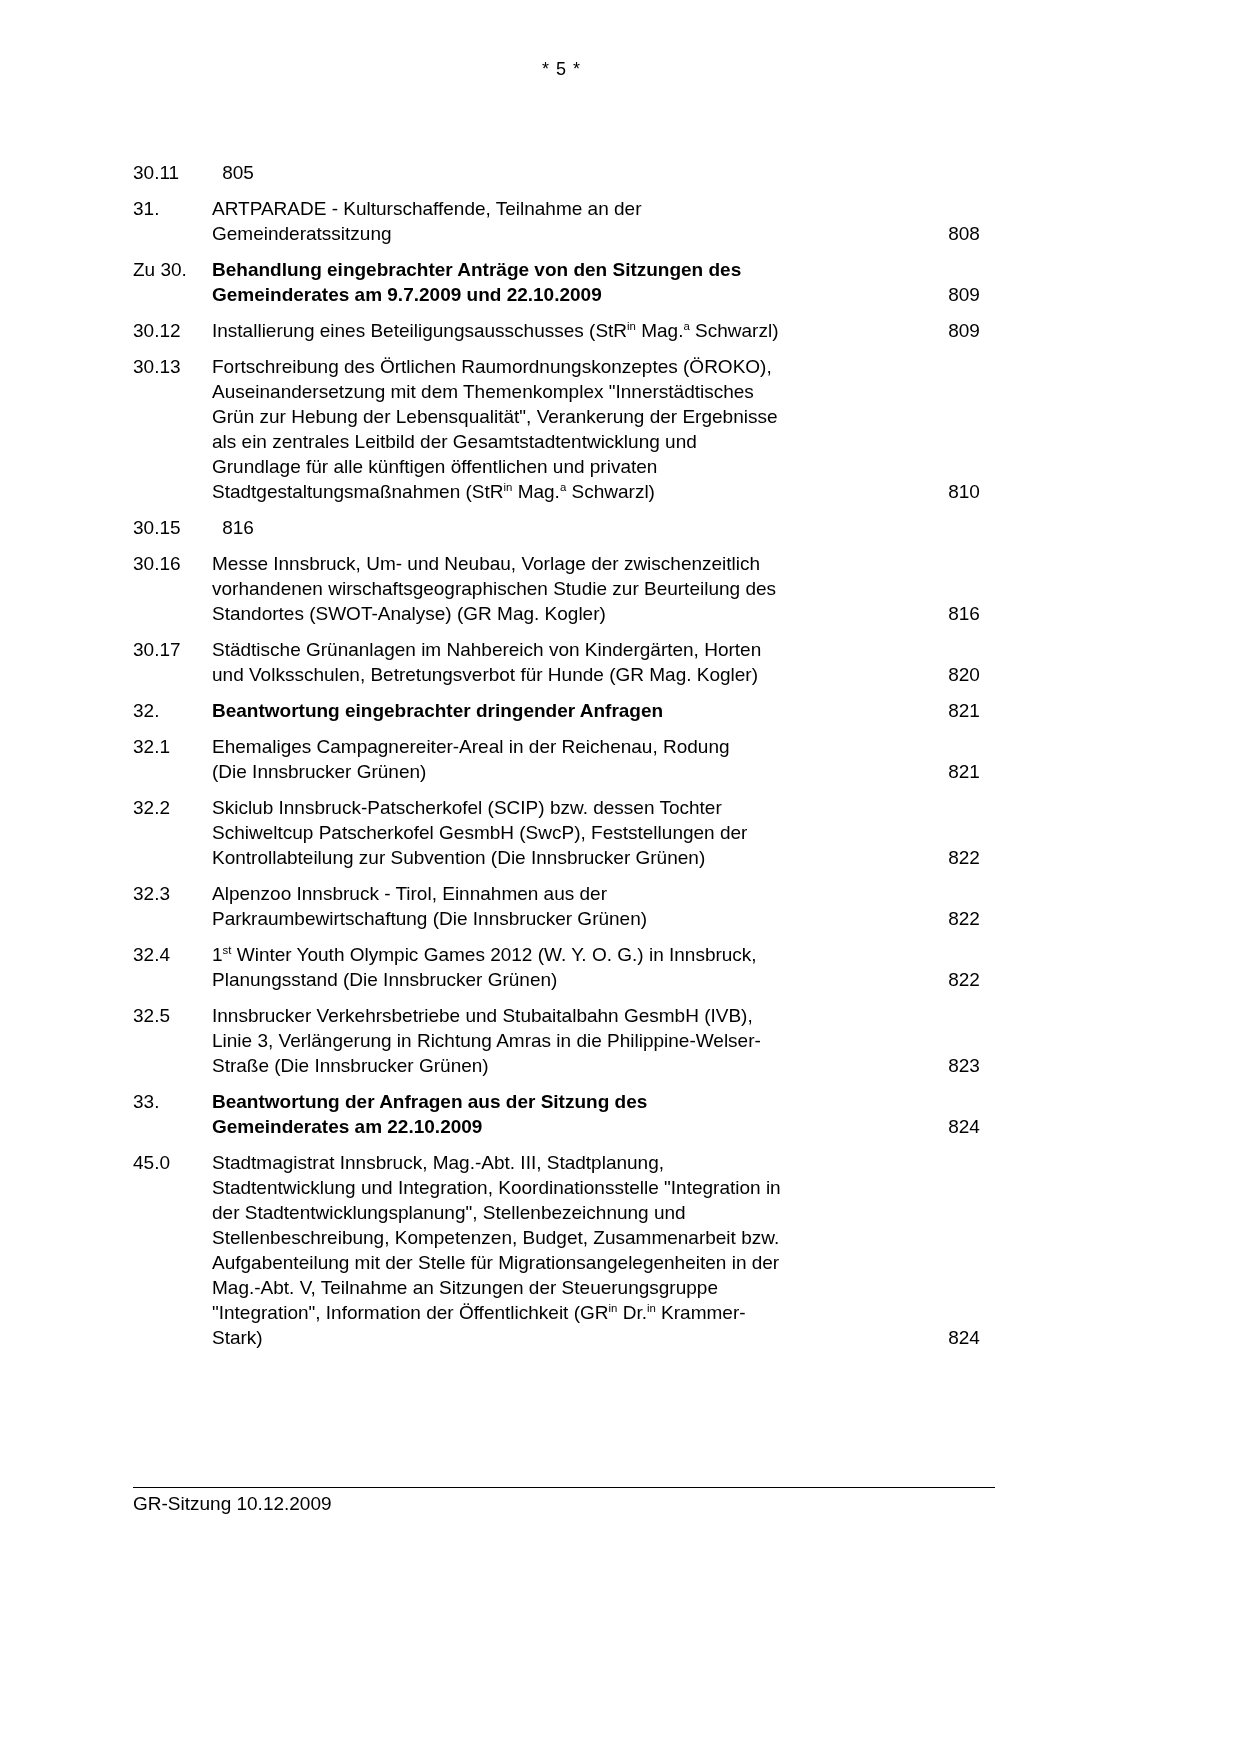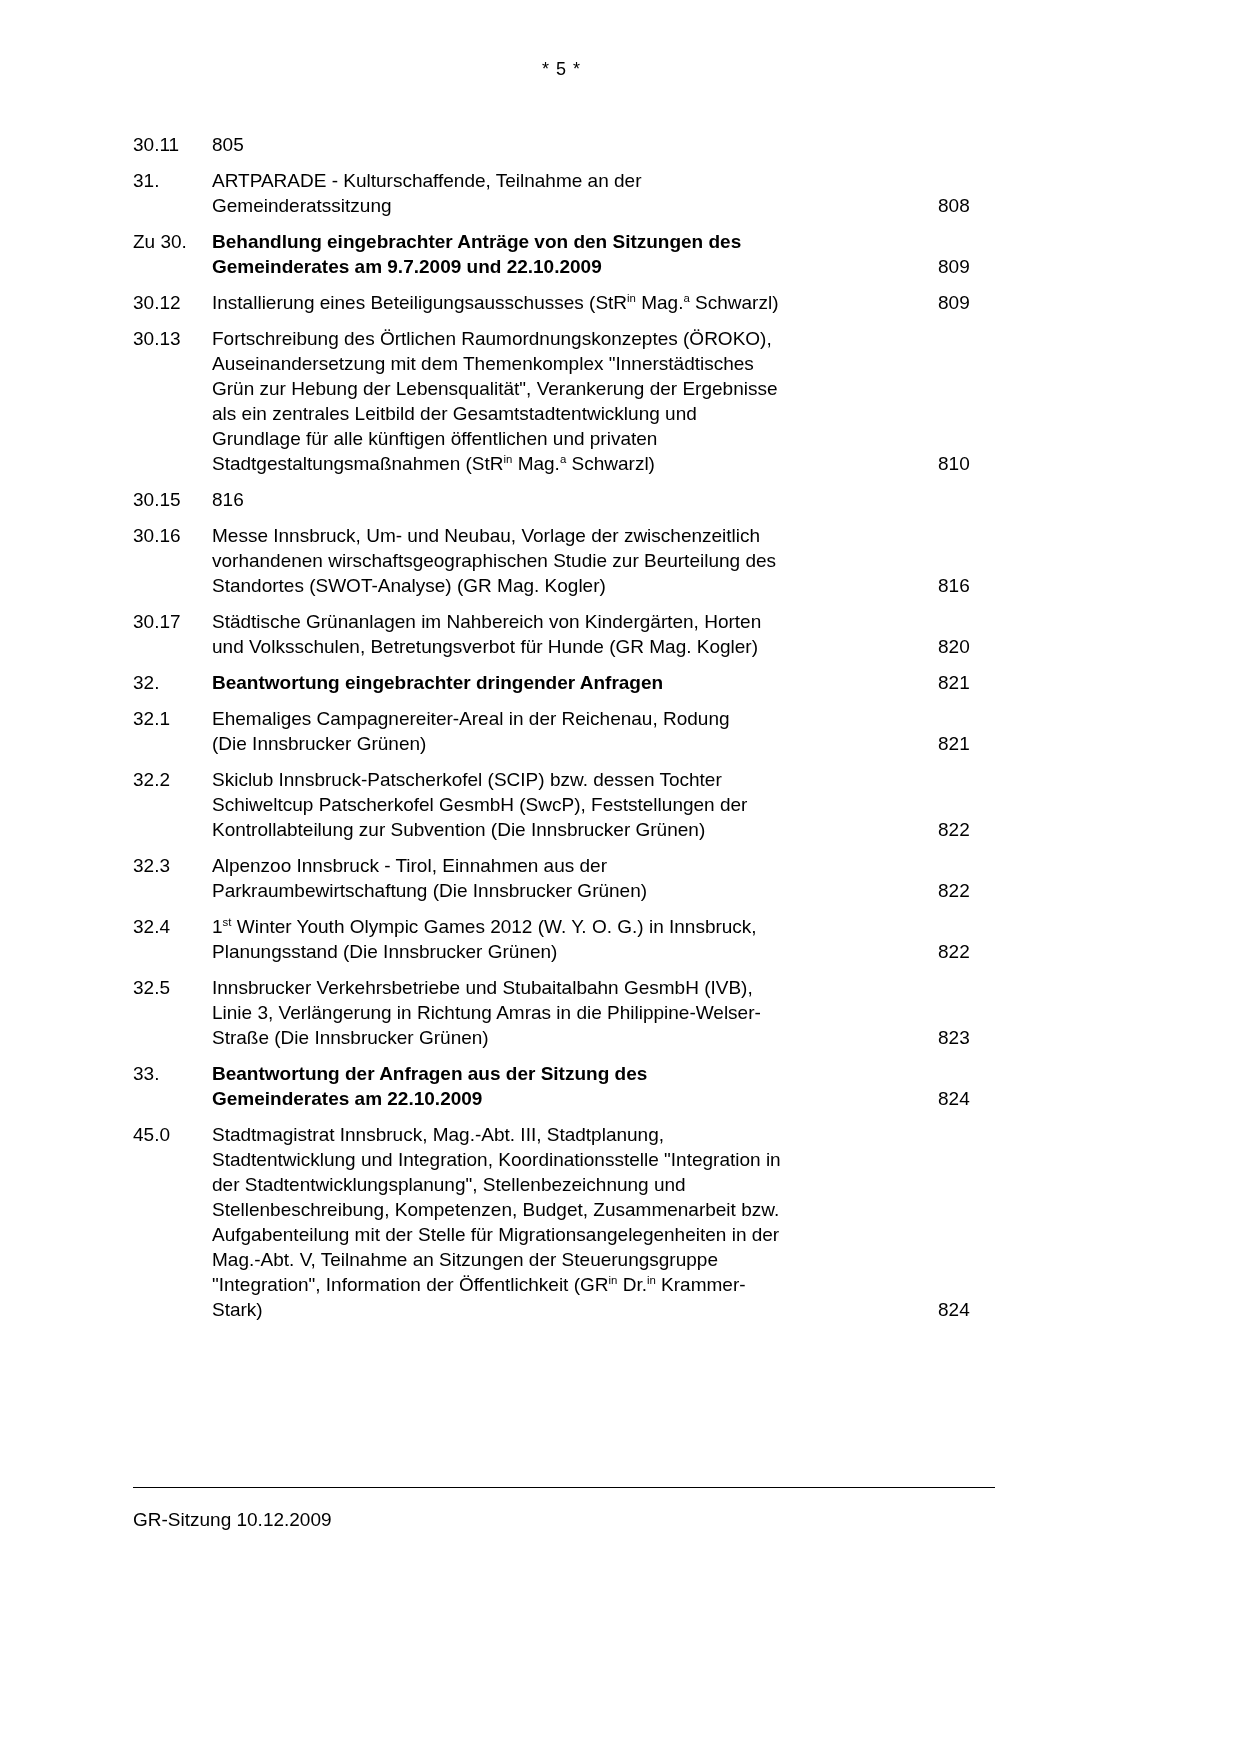--- a/index.html
+++ b/index.html
@@ -18,44 +18,44 @@
     height: 1755px;
     padding: 58px 250px 0 133px;
     background: #ffffff;
   }
   .page-header {
     text-align: center;
     font-size: 18px;
     line-height: 22px;
     letter-spacing: 1px;
   }
-  .toc { margin-top: 52px; }
+  .toc { margin-top: 80px; }
   .toc-row {
     display: flex;
     align-items: flex-start;
     margin-bottom: 11px;
     font-size: 19px;
     line-height: 25px;
   }
   .col-num  { flex: 0 0 79px; }
   .col-text { flex: 1 1 auto; padding-right: 12px; }
-  .col-page { flex: 0 0 52px; text-align: left; align-self: flex-end; }
+  .col-page { flex: 0 0 52px; text-align: center; align-self: flex-end; }
   .toc-row.bold .col-text { font-weight: bold; }
   sup {
     font-size: 0.6em;
     vertical-align: super;
     line-height: 0;
   }
   .footer {
     position: absolute;
     left: 133px;
     right: 245px;
     top: 1487px;
     border-top: 1px solid #000000;
-    padding-top: 20px;
+    padding-top: 4px;
     font-size: 19px;
     line-height: 24px;
   }
 </style>
 </head>
 <body>
 
 <div class="sheet">
   <div class="page-header">* 5 *</div>
 

